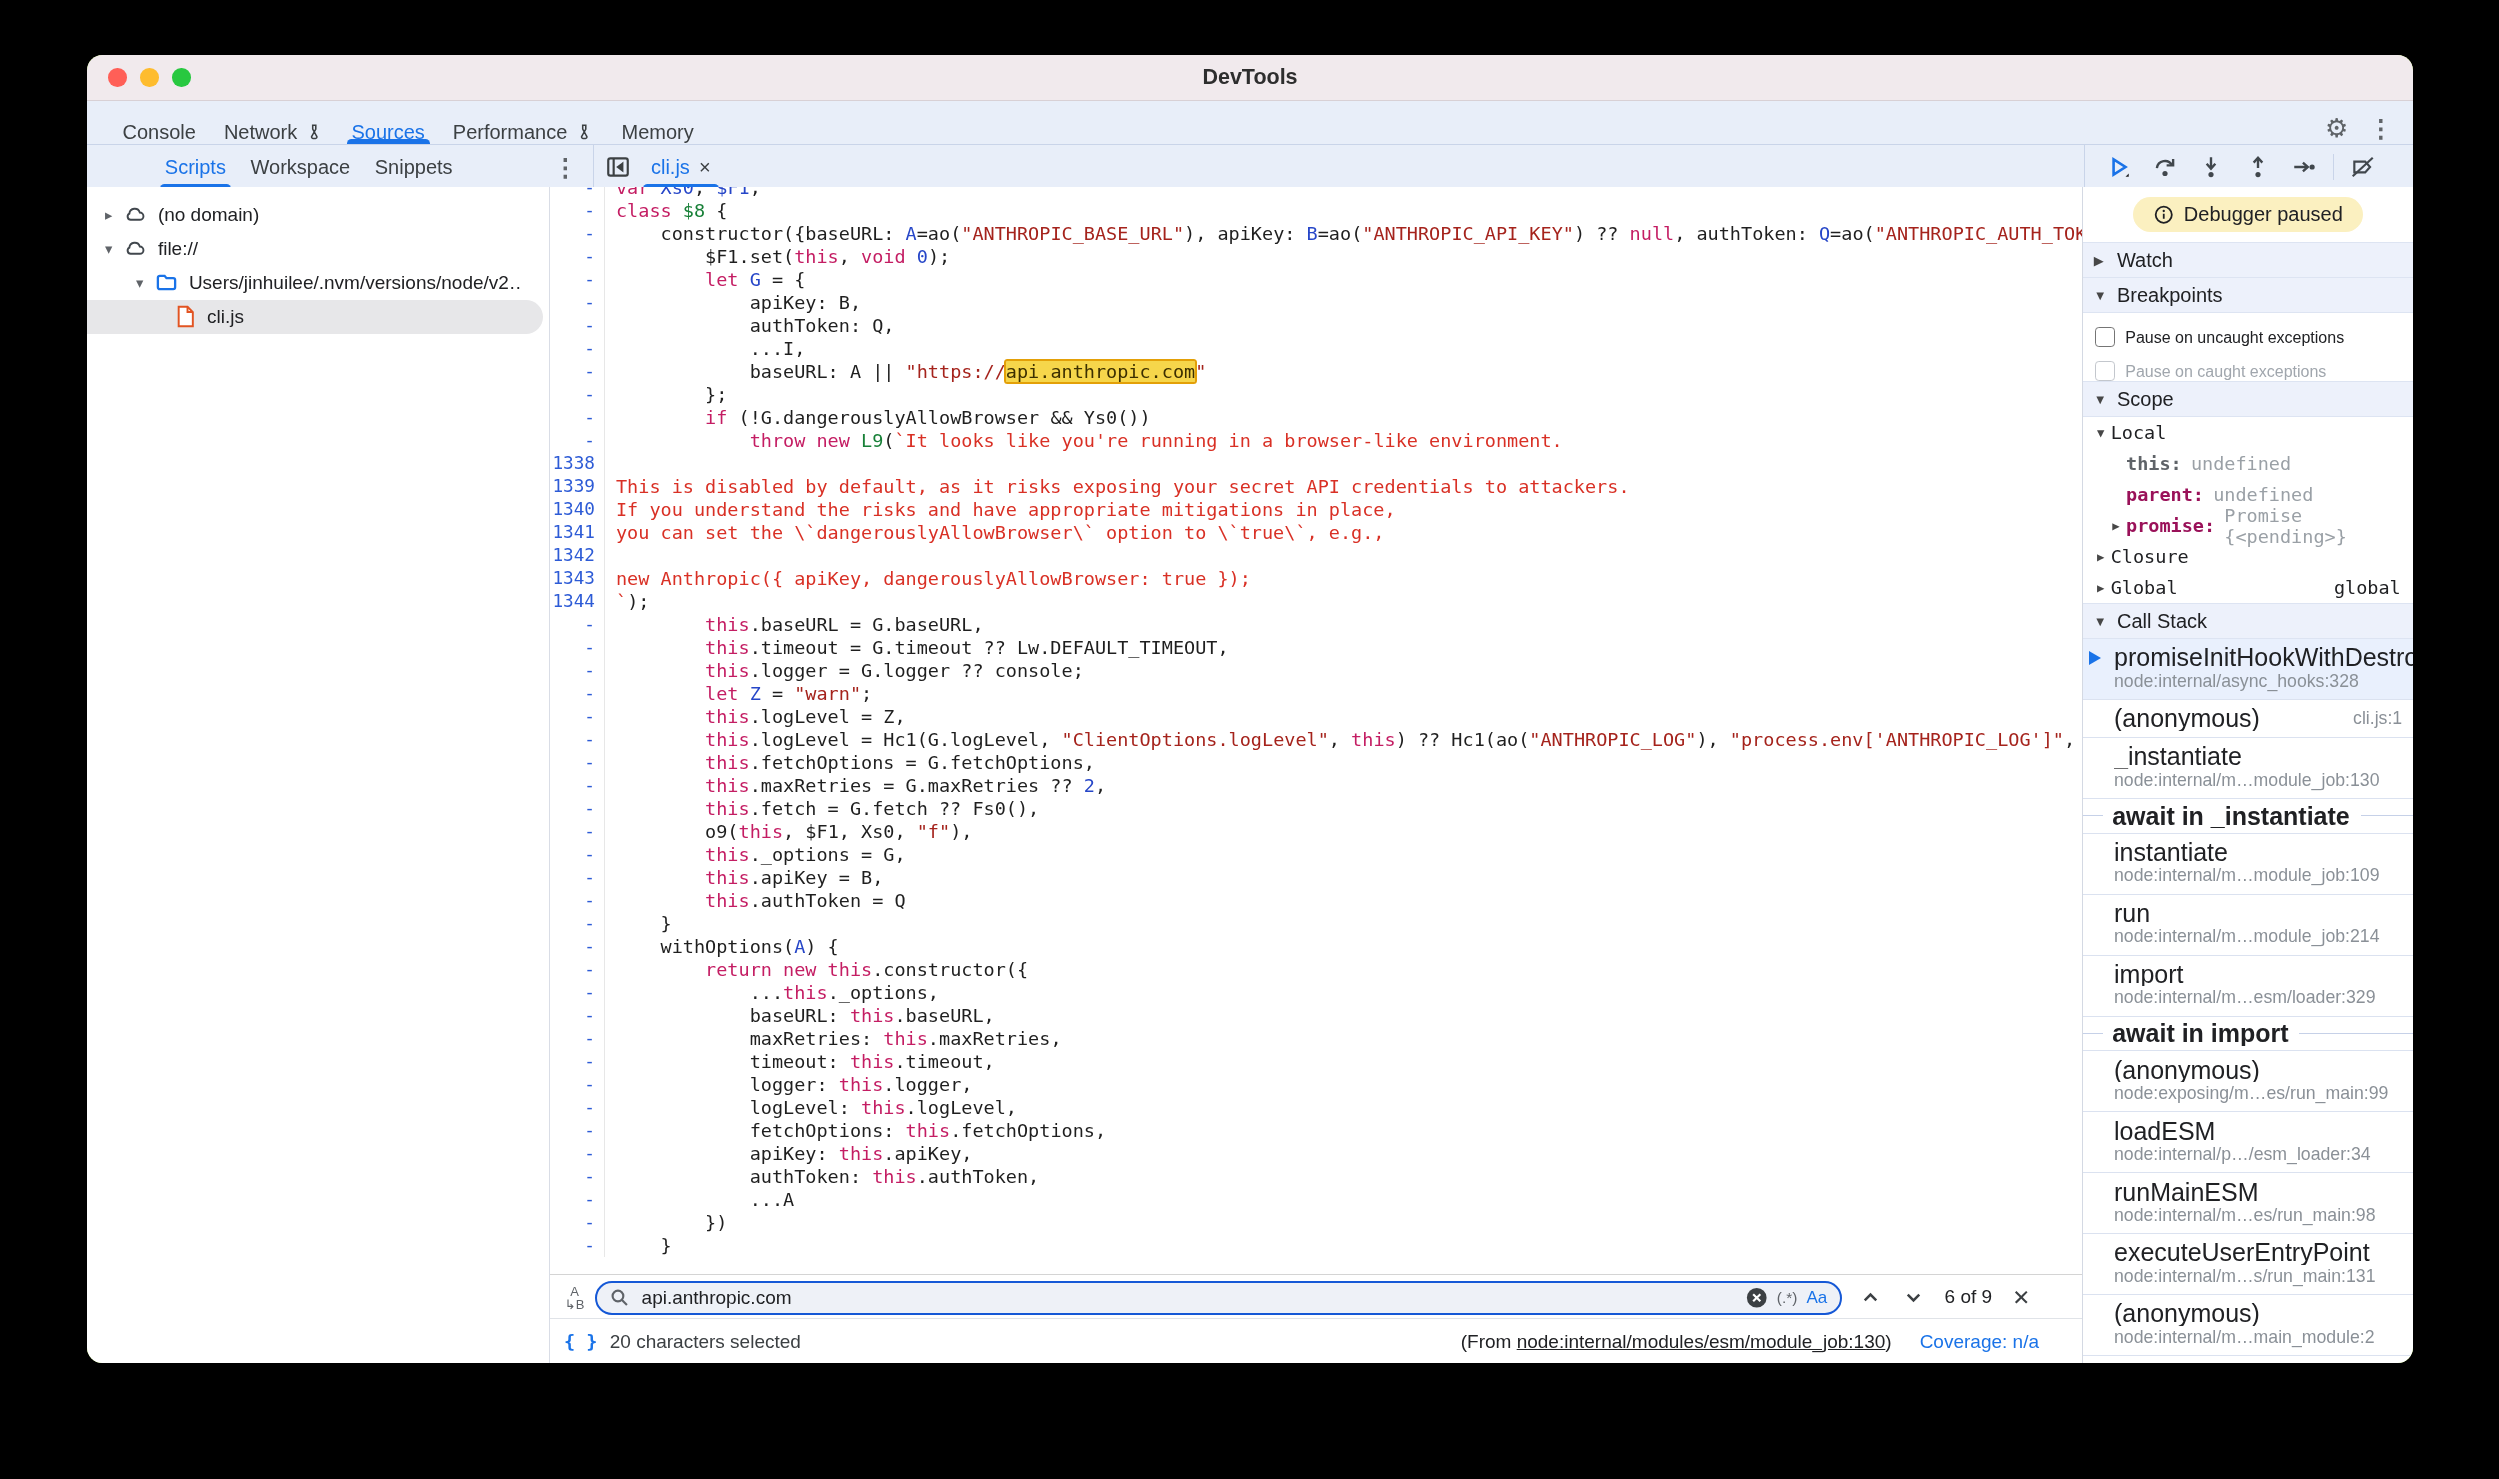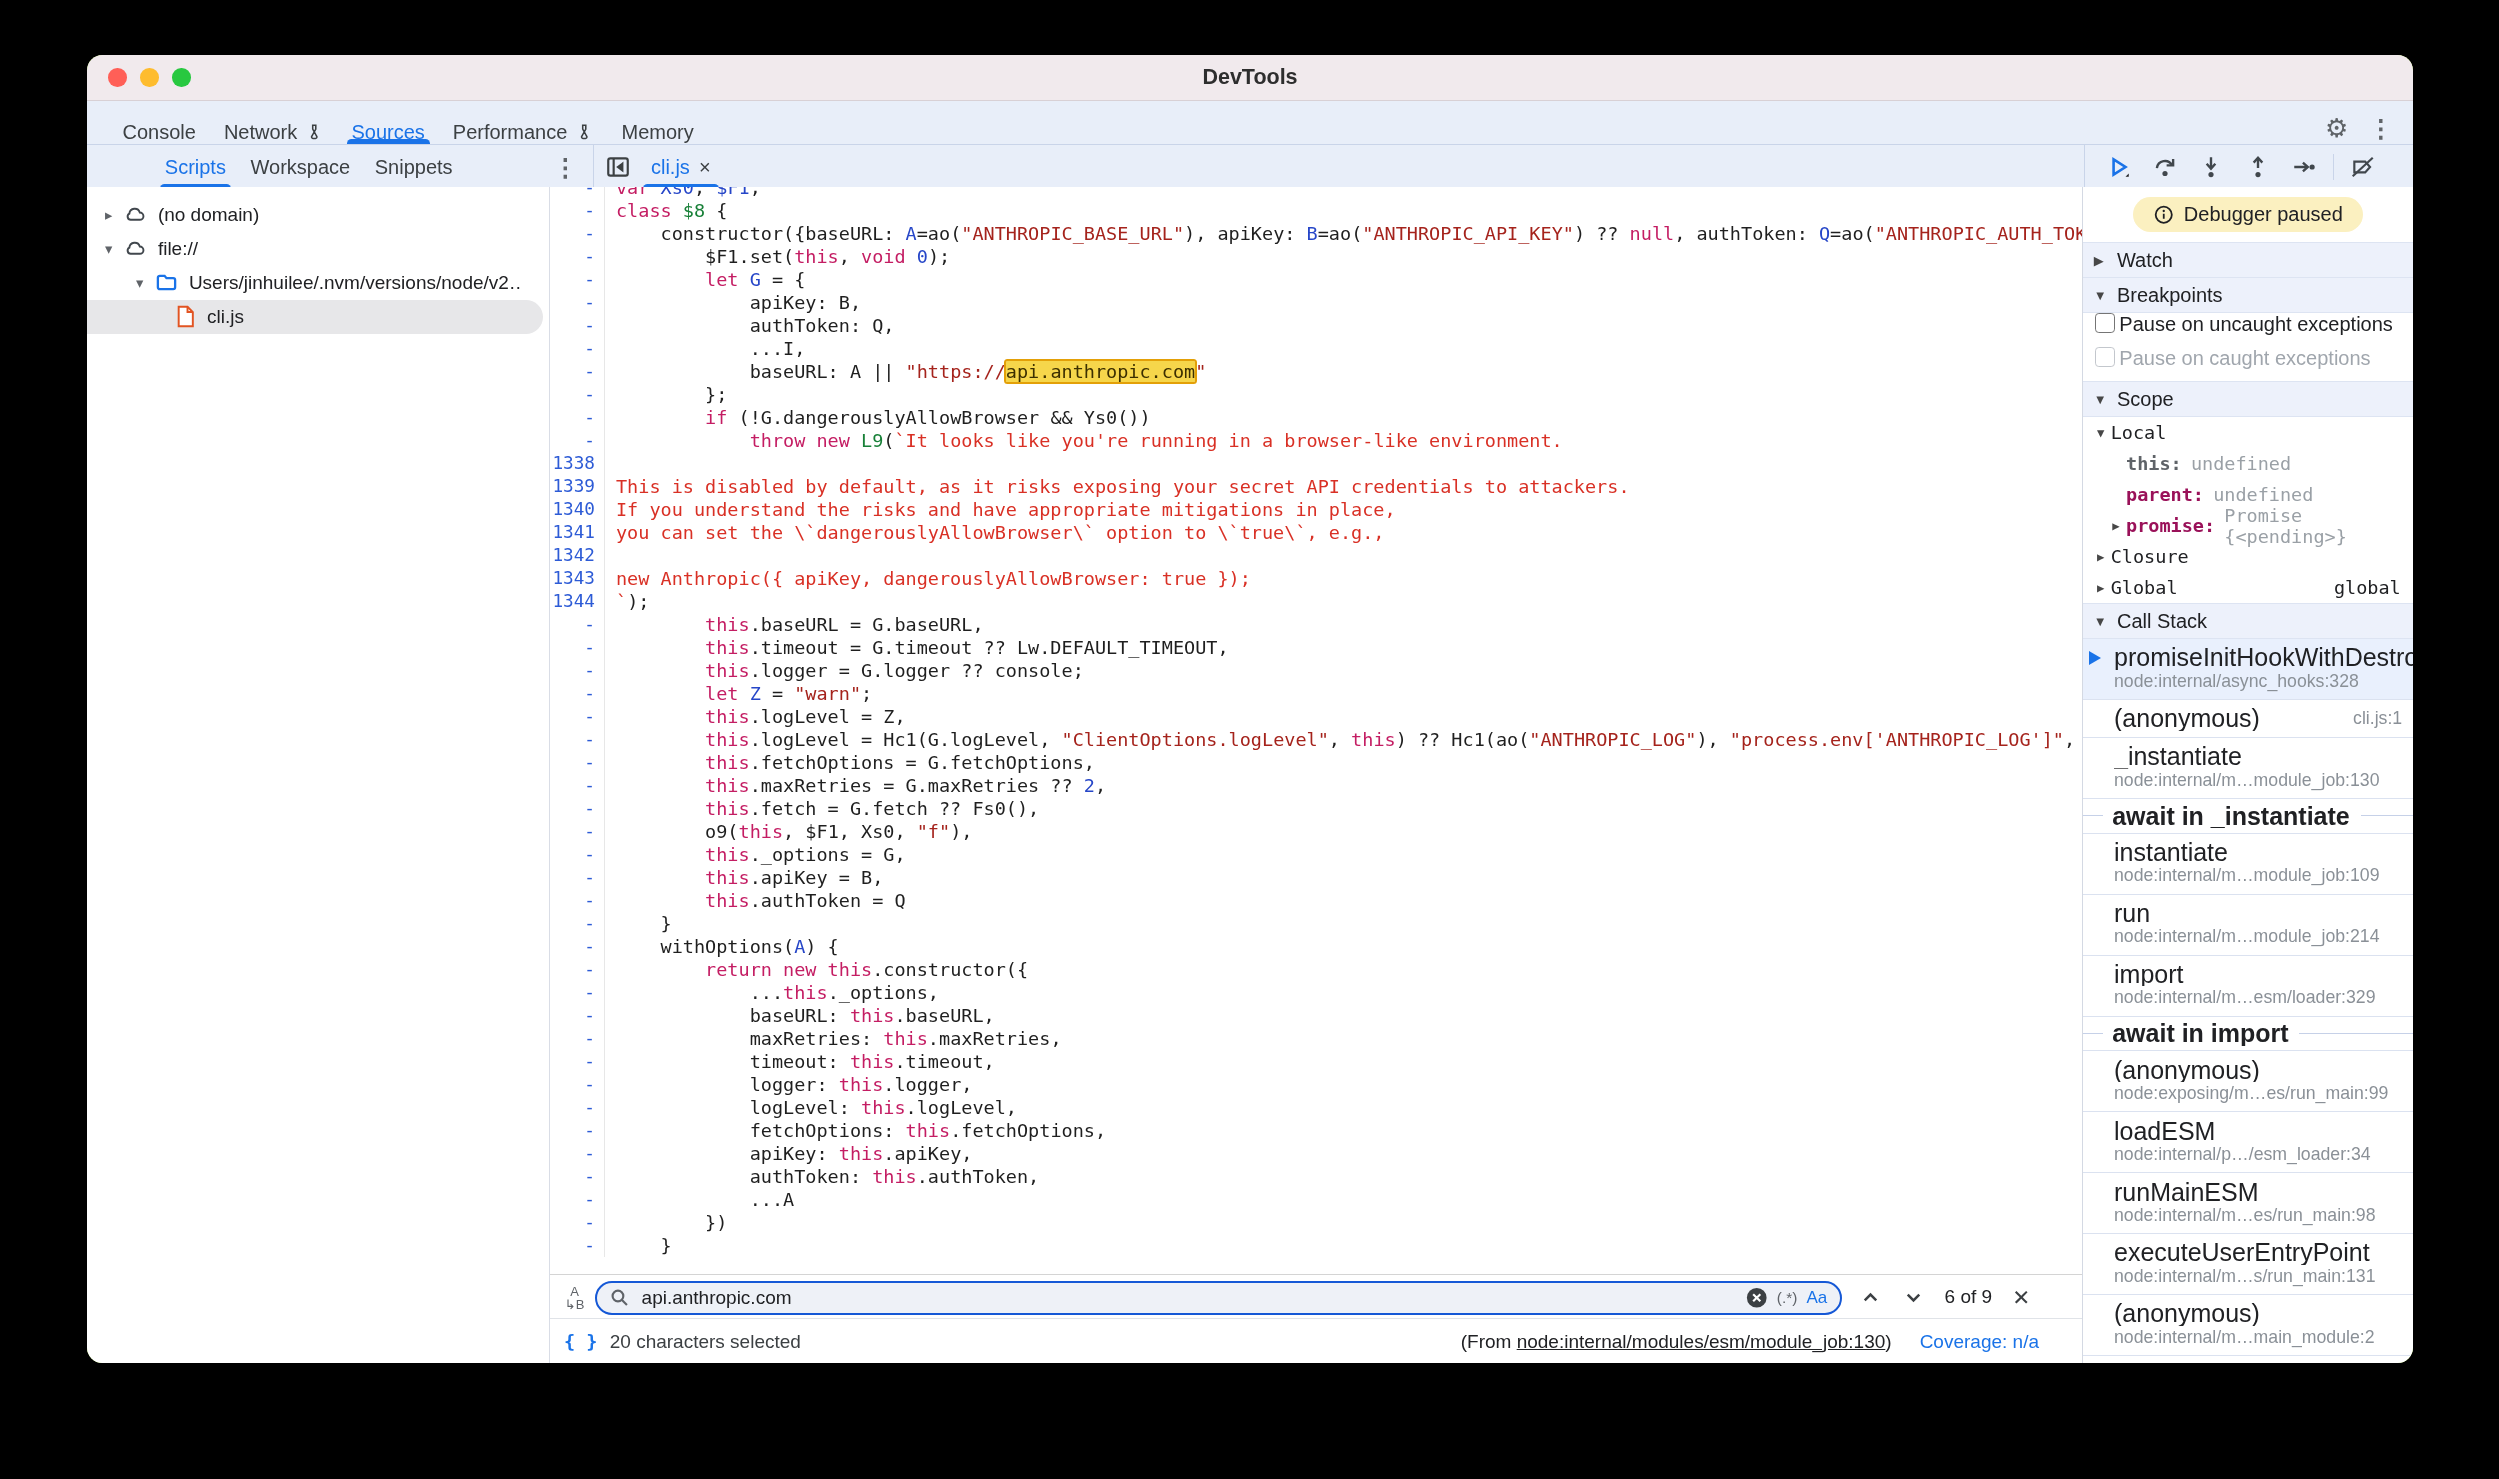--- a/index.html
+++ b/index.html
@@ -65,21 +65,21 @@
   .selinfo{color:#3c4043;}
   .from{margin-left:auto;color:#202124;}
   .from .lnk{text-decoration:underline;}
   .coverage{color:#1a73e8;margin:0 43px 0 28px;}
   
   .rightpanel{position:absolute;left:1995px;right:0;top:0;bottom:0;border-left:0.8px solid #d4d9e3;background:#fff;overflow:hidden;}
   .pillrow{height:55px;display:flex;align-items:center;justify-content:center;}
   .pill{background:#fbf0c0;border-radius:20px;height:35px;display:flex;align-items:center;gap:9.2px;padding:0 20px;font-size:20px;color:#202124;}
   .sechead{height:34px;background:#edf1fb;border-top:0.8px solid #dde4f2;border-bottom:0.8px solid #dde4f2;display:flex;align-items:center;gap:9.2px;padding-left:10.8px;font-size:20px;color:#202124;}
   .sechead .c{font-size:13px;color:#474747;width:14px;}
-  .bprow{height:34px;display:flex;align-items:flex-start;gap:4px;padding-left:12.3px;font-size:20px;color:#202124;}
+  .bprow{height:34px;display:flex;align-items:flex-end;gap:10px;padding-left:12.3px;font-size:16px;color:#202124;}
   .cb{width:20px;height:20px;border:1.5px solid #757575;border-radius:3.8px;box-sizing:border-box;}
   .bprow.muted{color:#a0a6ad;}
   .bprow.muted .cb{border-color:#c3c7cd;}
   .scoperow{height:31px;display:flex;align-items:center;font-family:"DejaVu Sans Mono",monospace;font-size:18.5px;color:#202124;}
   .scoperow .c{font-size:12.3px;color:#474747;width:20px;text-align:center;flex:none;}
   .ind1{padding-left:7.7px;} .ind2{padding-left:23px;} .ind3{padding-left:43px;}
   .pname-gray{color:#5f6368;font-weight:700;}
   .pname-pur{color:#9a1159;font-weight:700;}
   .pval{color:#9aa0a6;margin-left:9.2px;}
   .gval{margin-left:auto;padding-right:12.3px;color:#202124;}

